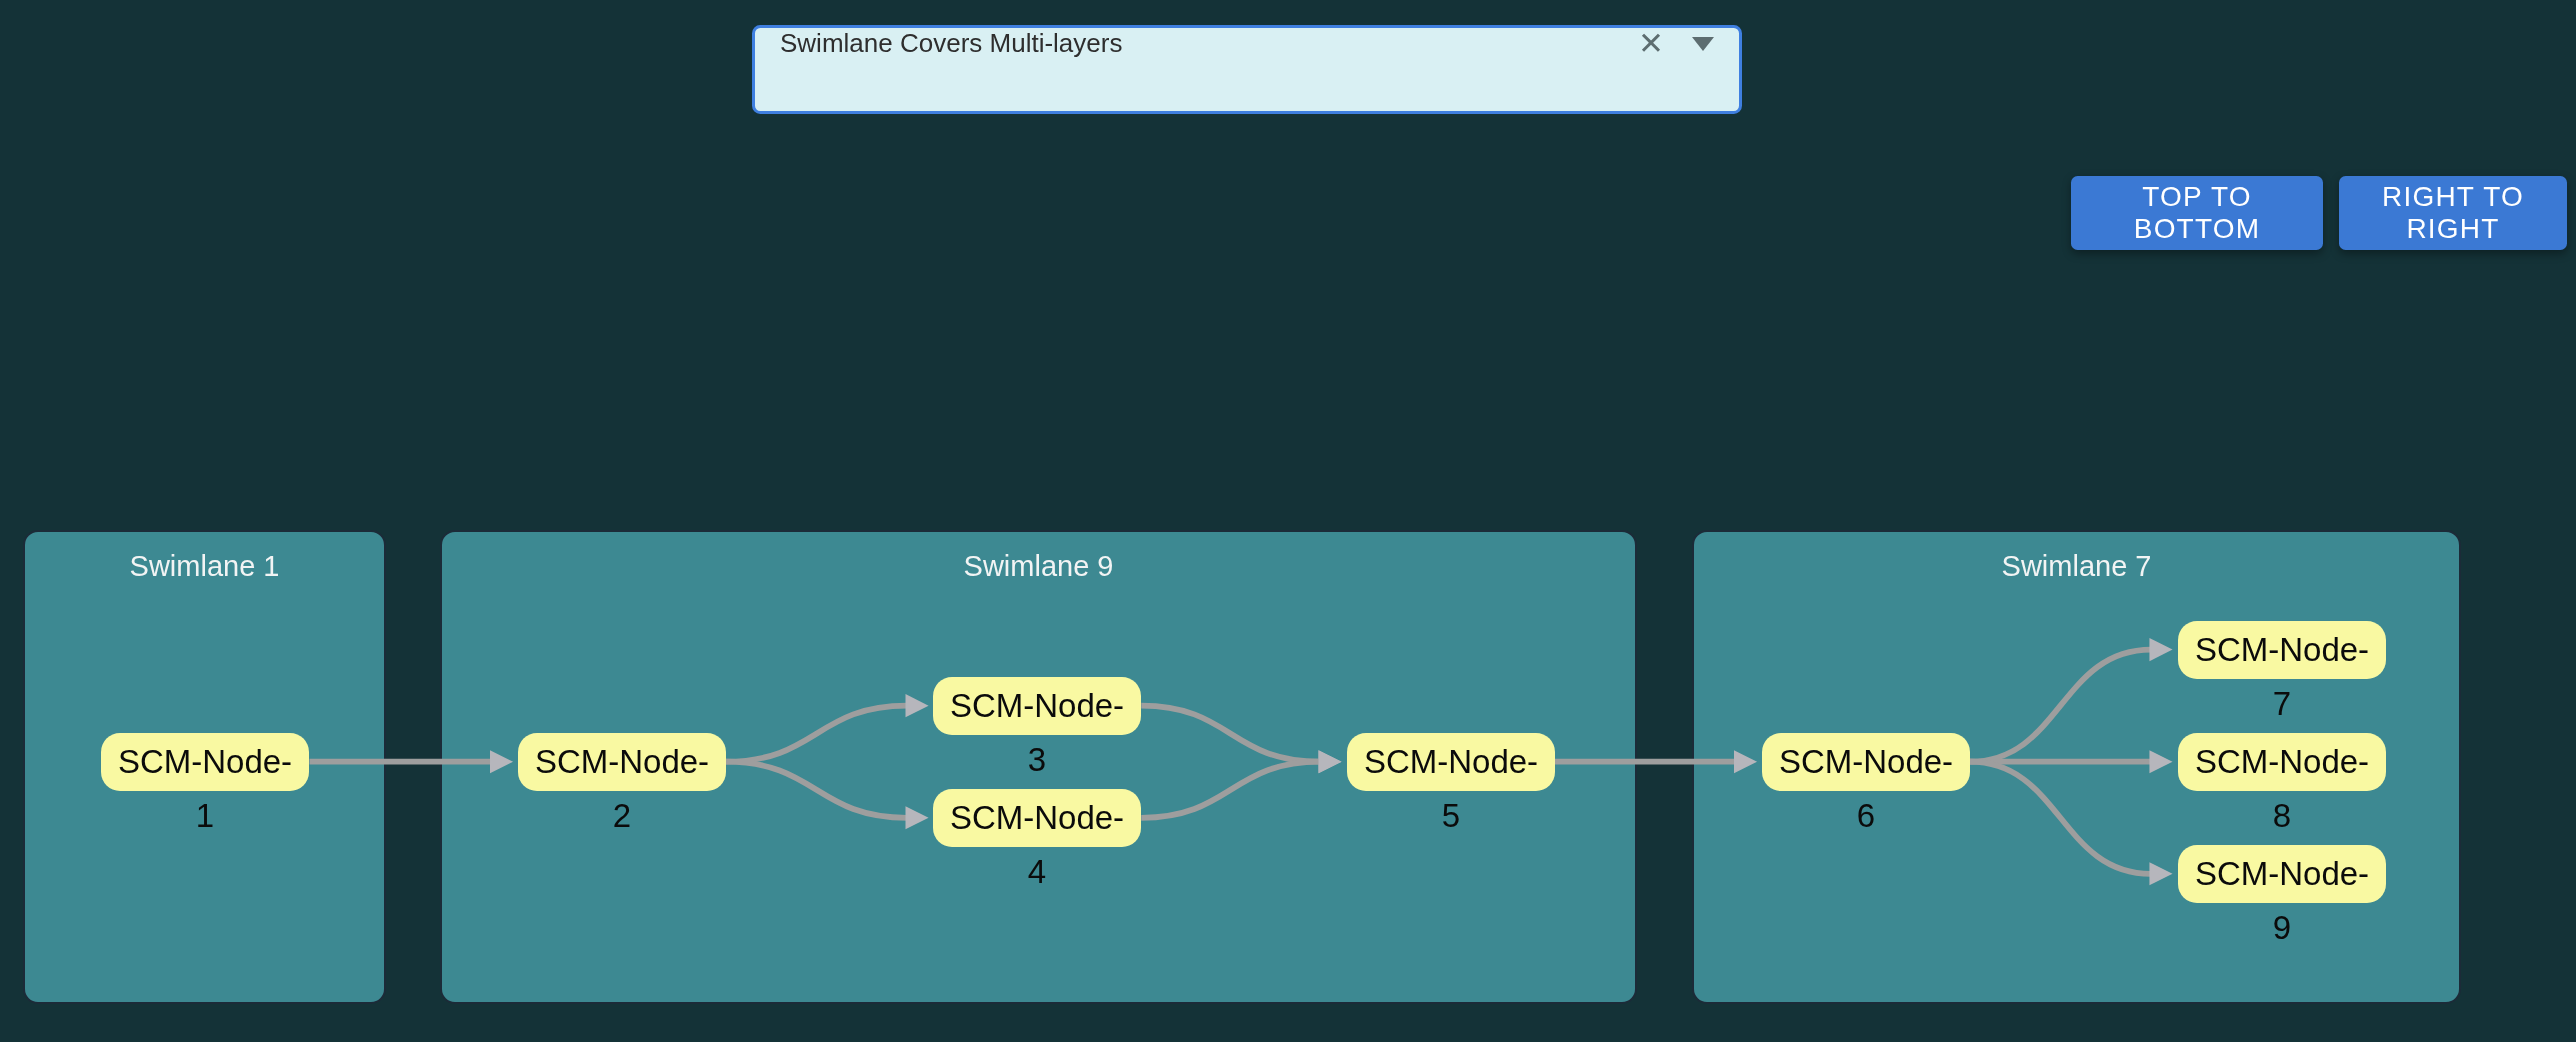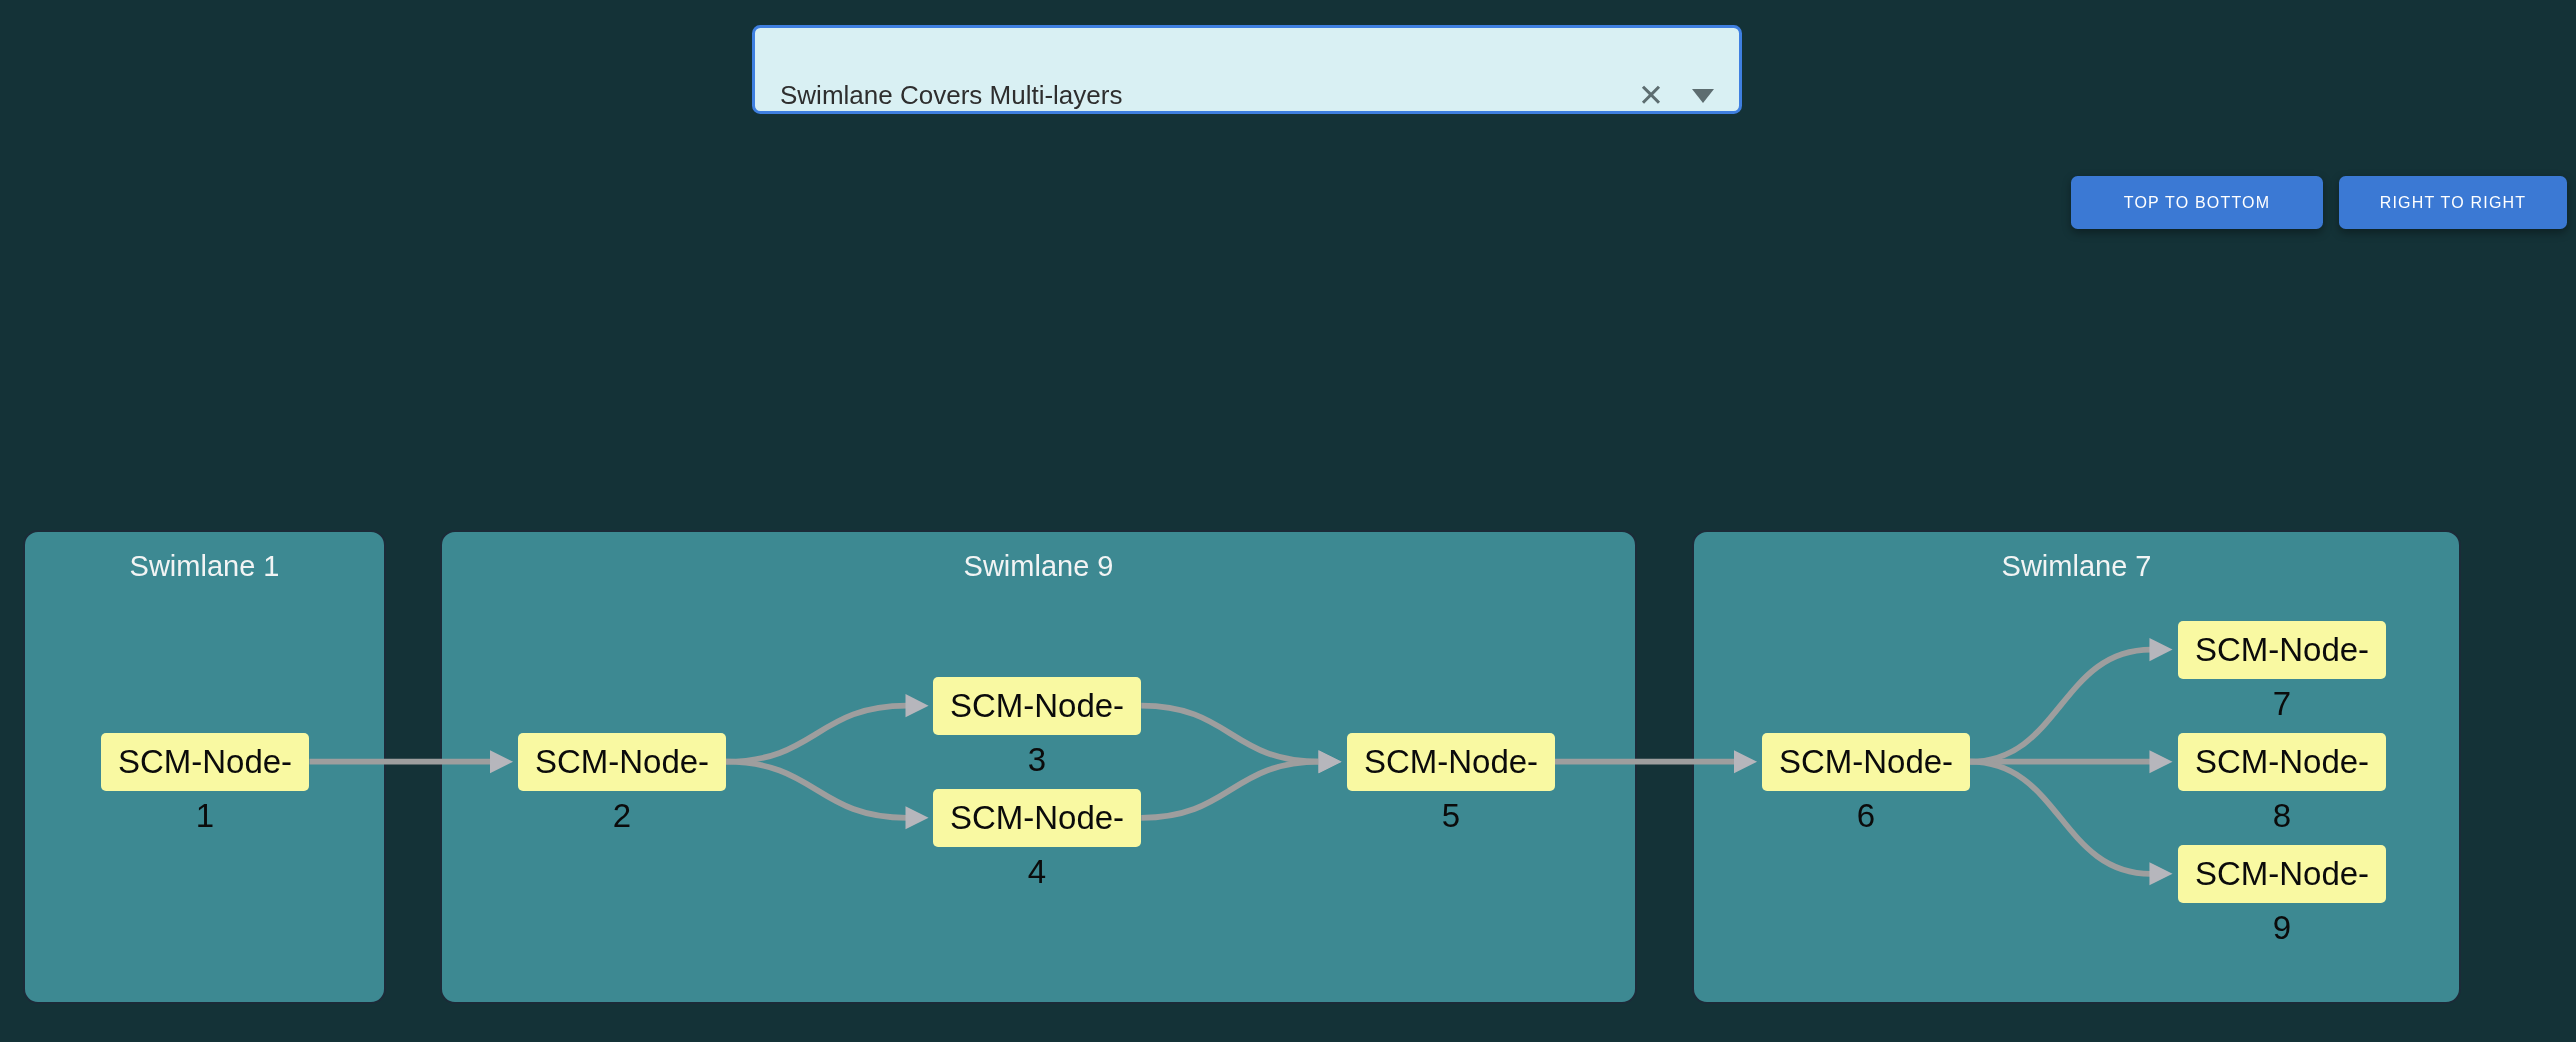--- a/index.html
+++ b/index.html
@@ -11,21 +11,21 @@
   }
   .app { position:absolute; inset:0; }
 
   
   .select {
     position:absolute; left:752px; top:25px; width:990px; height:89px;
     box-sizing:border-box;
     background:#d9f0f3;
     border:3.3px solid #3f7fe0;
     border-radius:8.2px;
-    display:flex; align-items:flex-end;
+    display:flex; align-items:flex-start;
     cursor:pointer;
   }
   .select-value {
     flex:1 1 auto;
     padding-left:25px;
     font-size:26px; color:#2e2e2e;
     white-space:nowrap; overflow:hidden;
   }
   .select-icons {
     display:flex; align-items:center; gap:28px;
@@ -37,24 +37,24 @@
   }
   .caret {
     width:0; height:0;
     border-left:11.5px solid transparent;
     border-right:11.5px solid transparent;
     border-top:14px solid #5d6d70;
   }
 
   
   .btn {
-    position:absolute; top:176px; height:53px;
+    position:absolute; top:176px; height:74px;
     border:none; border-radius:6.6px;
     background:#3b79d4; color:#ffffff;
-    font-family:inherit; font-size:16px; letter-spacing:1.2px;
+    font-family:inherit; font-size:28px; letter-spacing:1.2px;
     text-align:center;
     box-shadow:0 3.3px 8.2px rgba(0,0,0,0.35);
     cursor:pointer;
   }
   .btn-ttb { left:2071px; width:252px; }
   .btn-ltr { left:2339px; width:228px; }
 
   
   .canvas { position:absolute; inset:0; }
   .lane {
@@ -72,21 +72,21 @@
     user-select:none;
   }
   .edges-layer {
     position:absolute; left:0; top:0; z-index:2;
     pointer-events:none;
   }
   .edges-layer path { pointer-events:stroke; }
   .node {
     position:absolute; width:208px; height:58px;
     background:#f9f9a2;
-    border-radius:5px;
+    border-radius:19px;
     z-index:3;
     cursor:grab;
   }
   .node-label {
     position:absolute; left:0; top:1.6px; width:100%;
     text-align:center;
     font-size:33px; line-height:54px; color:#0b0b0b;
     white-space:nowrap;
   }
 </style>

